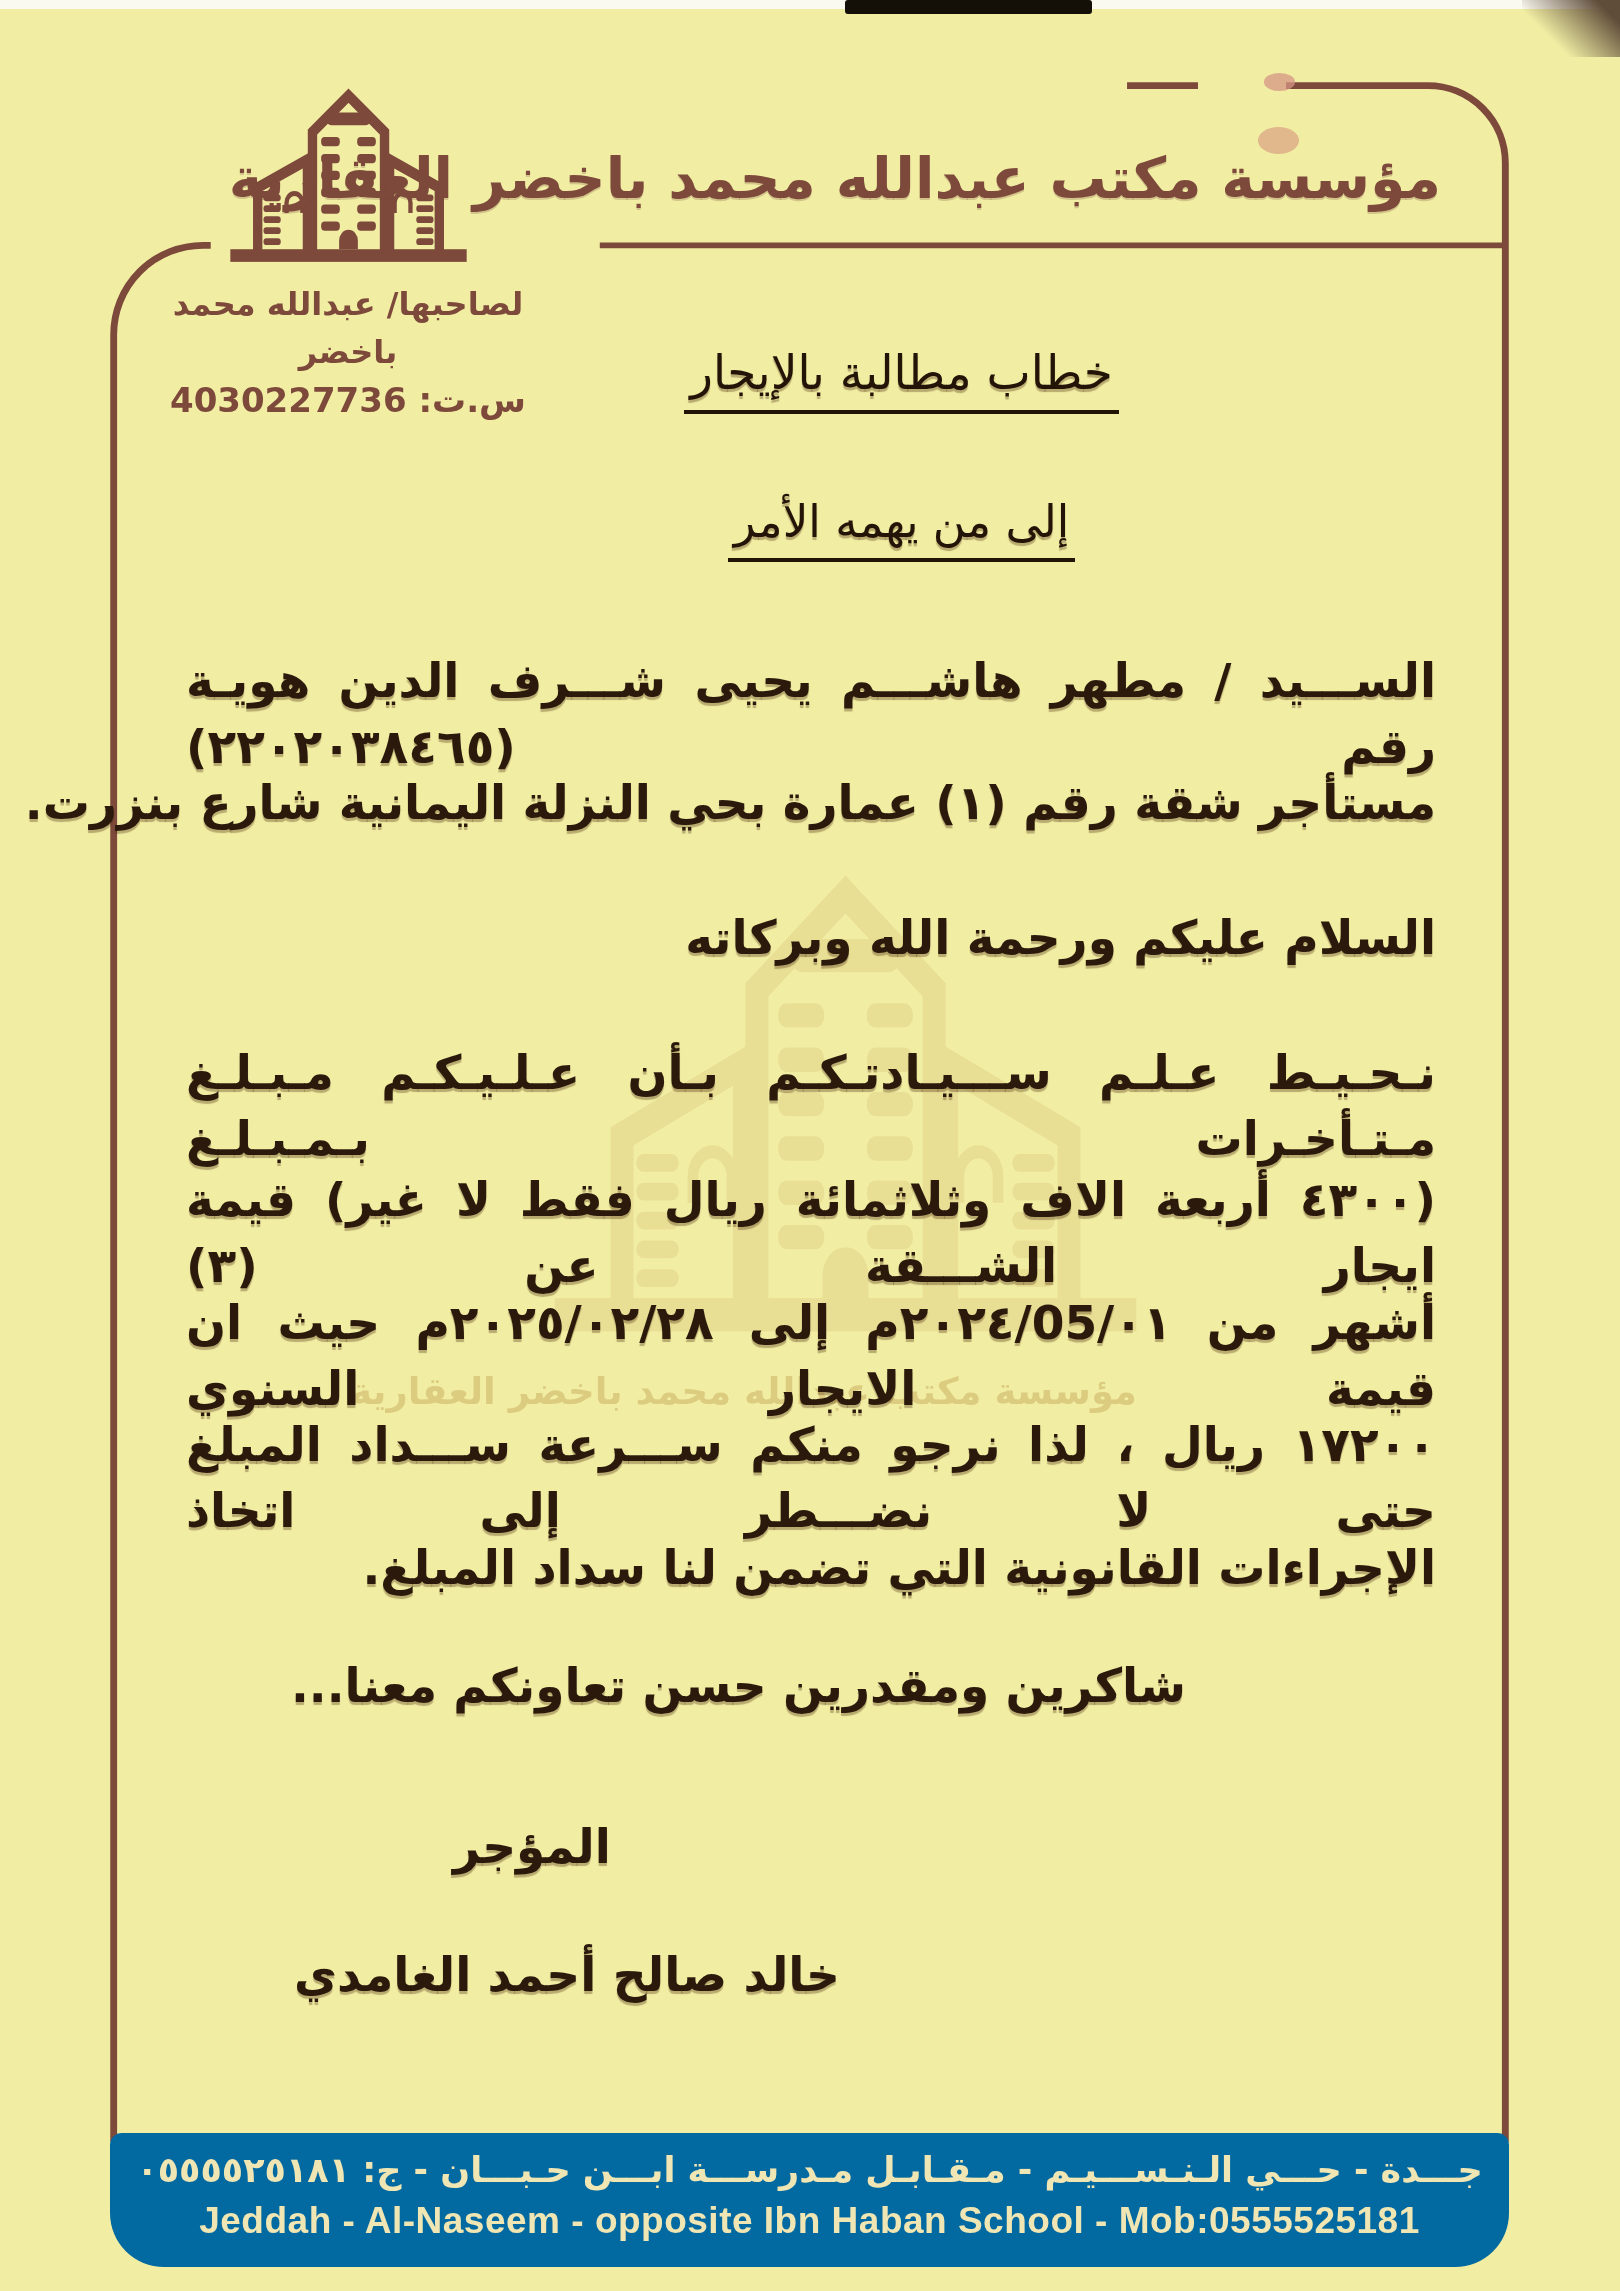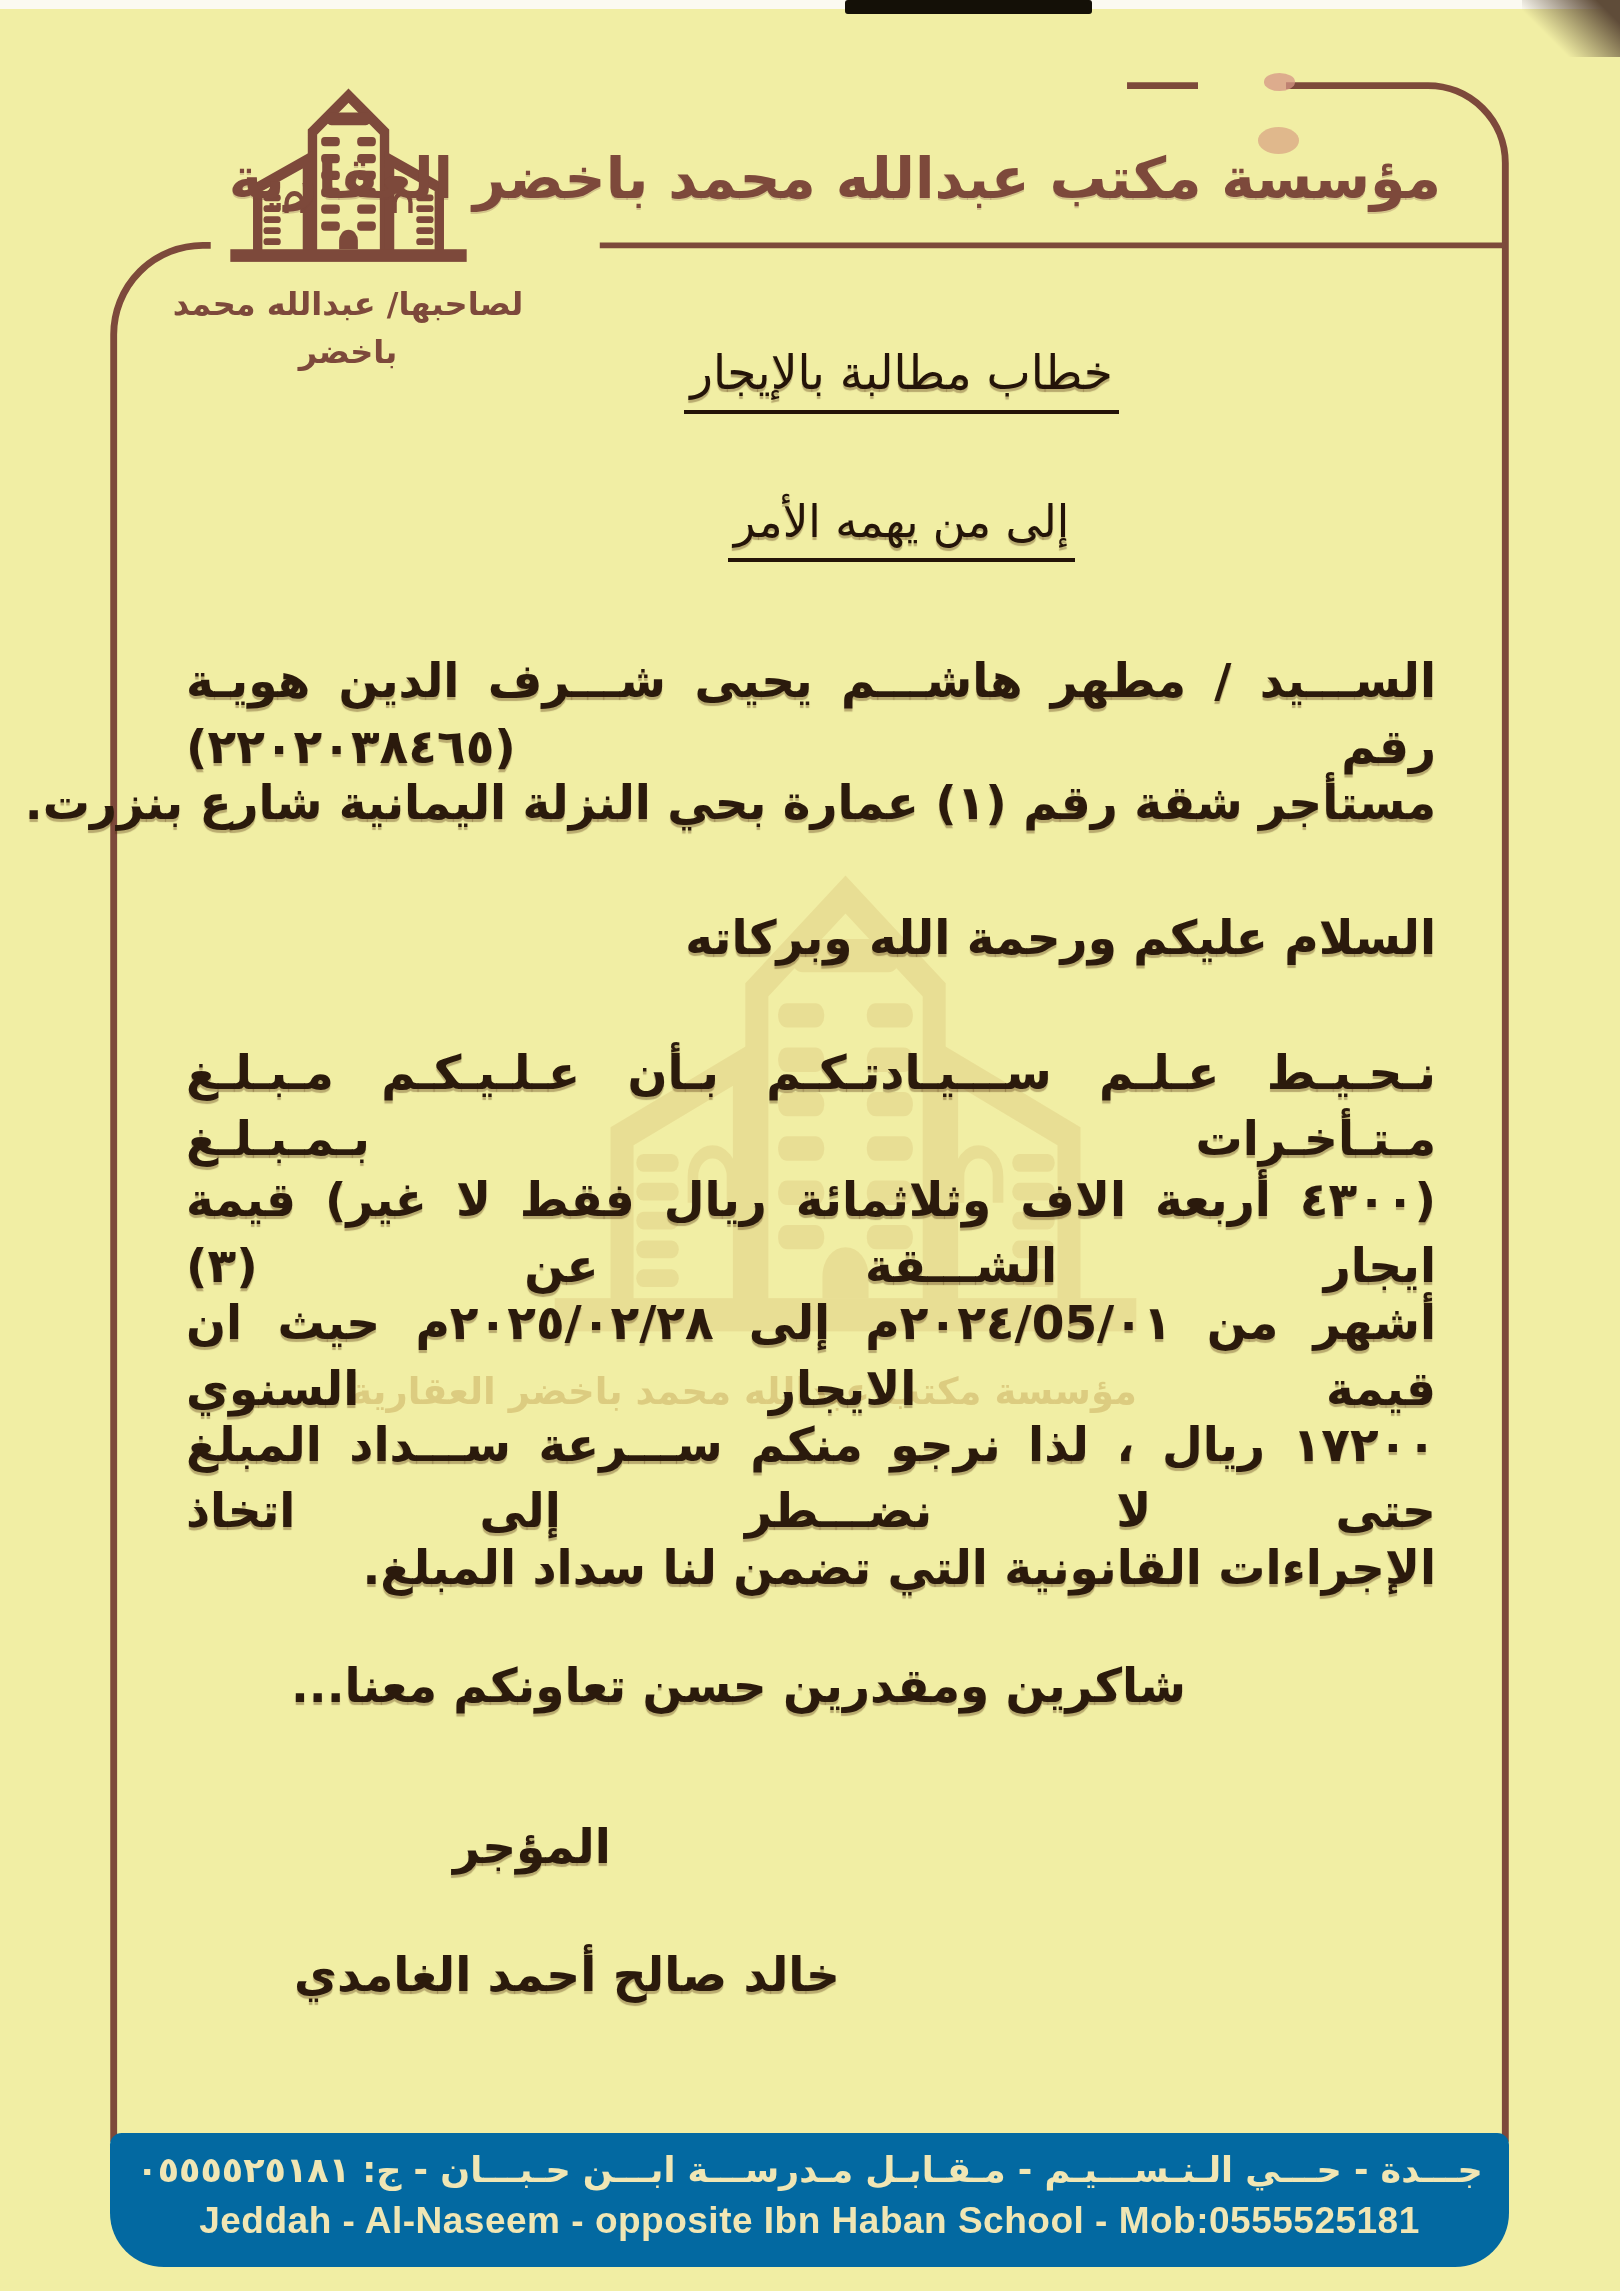--- a/index.html
+++ b/index.html
@@ -126,20 +126,21 @@
     <use href="#bldg"></use>
   </svg>
   <div class="abs wm-caption ar">مؤسسة مكتب عبدالله محمد باخضر العقارية</div>
 
   <div class="abs logo-wrap">
     <svg class="logo-building" width="245" height="194" viewBox="0 0 340 230" preserveAspectRatio="none">
       <use href="#bldg"></use>
     </svg>
     <div class="logo-caption">
       <div class="logo-owner ar">لصاحبها/ عبدالله محمد باخضر</div>
+      <div class="logo-cr ar">س.ت: 4030227736</div>
     </div>
   </div>
 
   <div class="abs title-ar ar">مؤسسة مكتب عبدالله محمد باخضر العقارية</div>
 
   <div class="abs heading subject ar">
     <span class="u">خطاب مطالبة بالإيجار</span>
   </div>
   <div class="abs heading towhom ar">
     <span class="u">إلى من يهمه الأمر</span>

